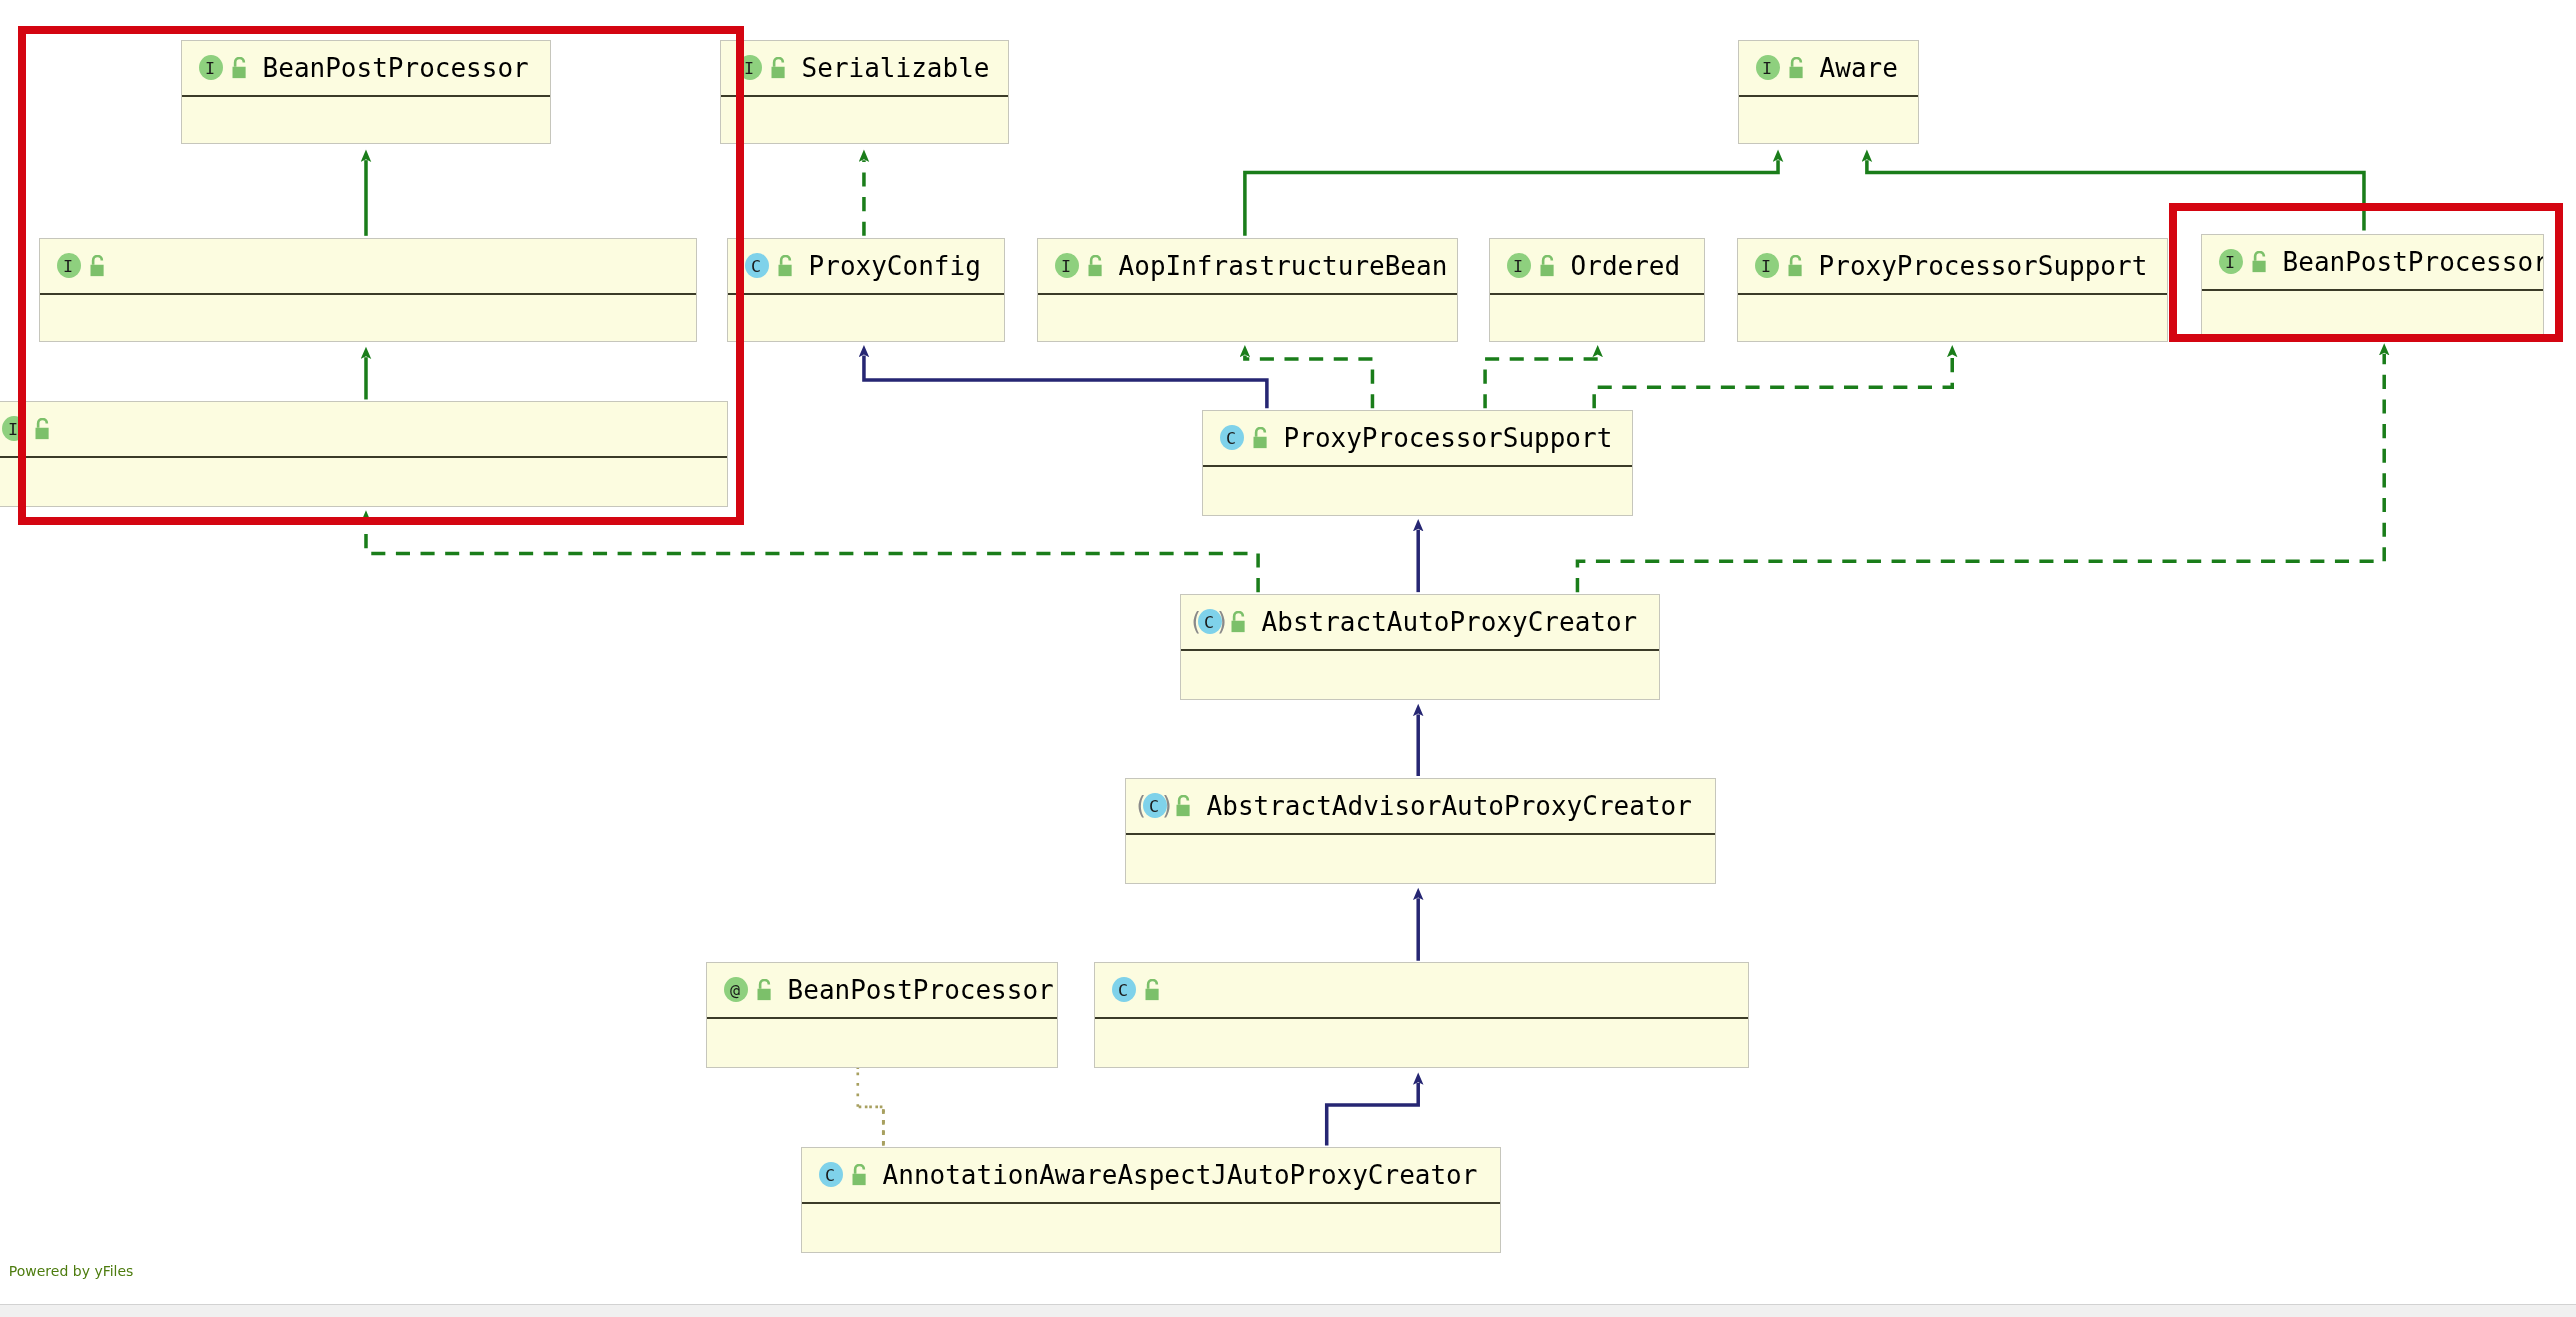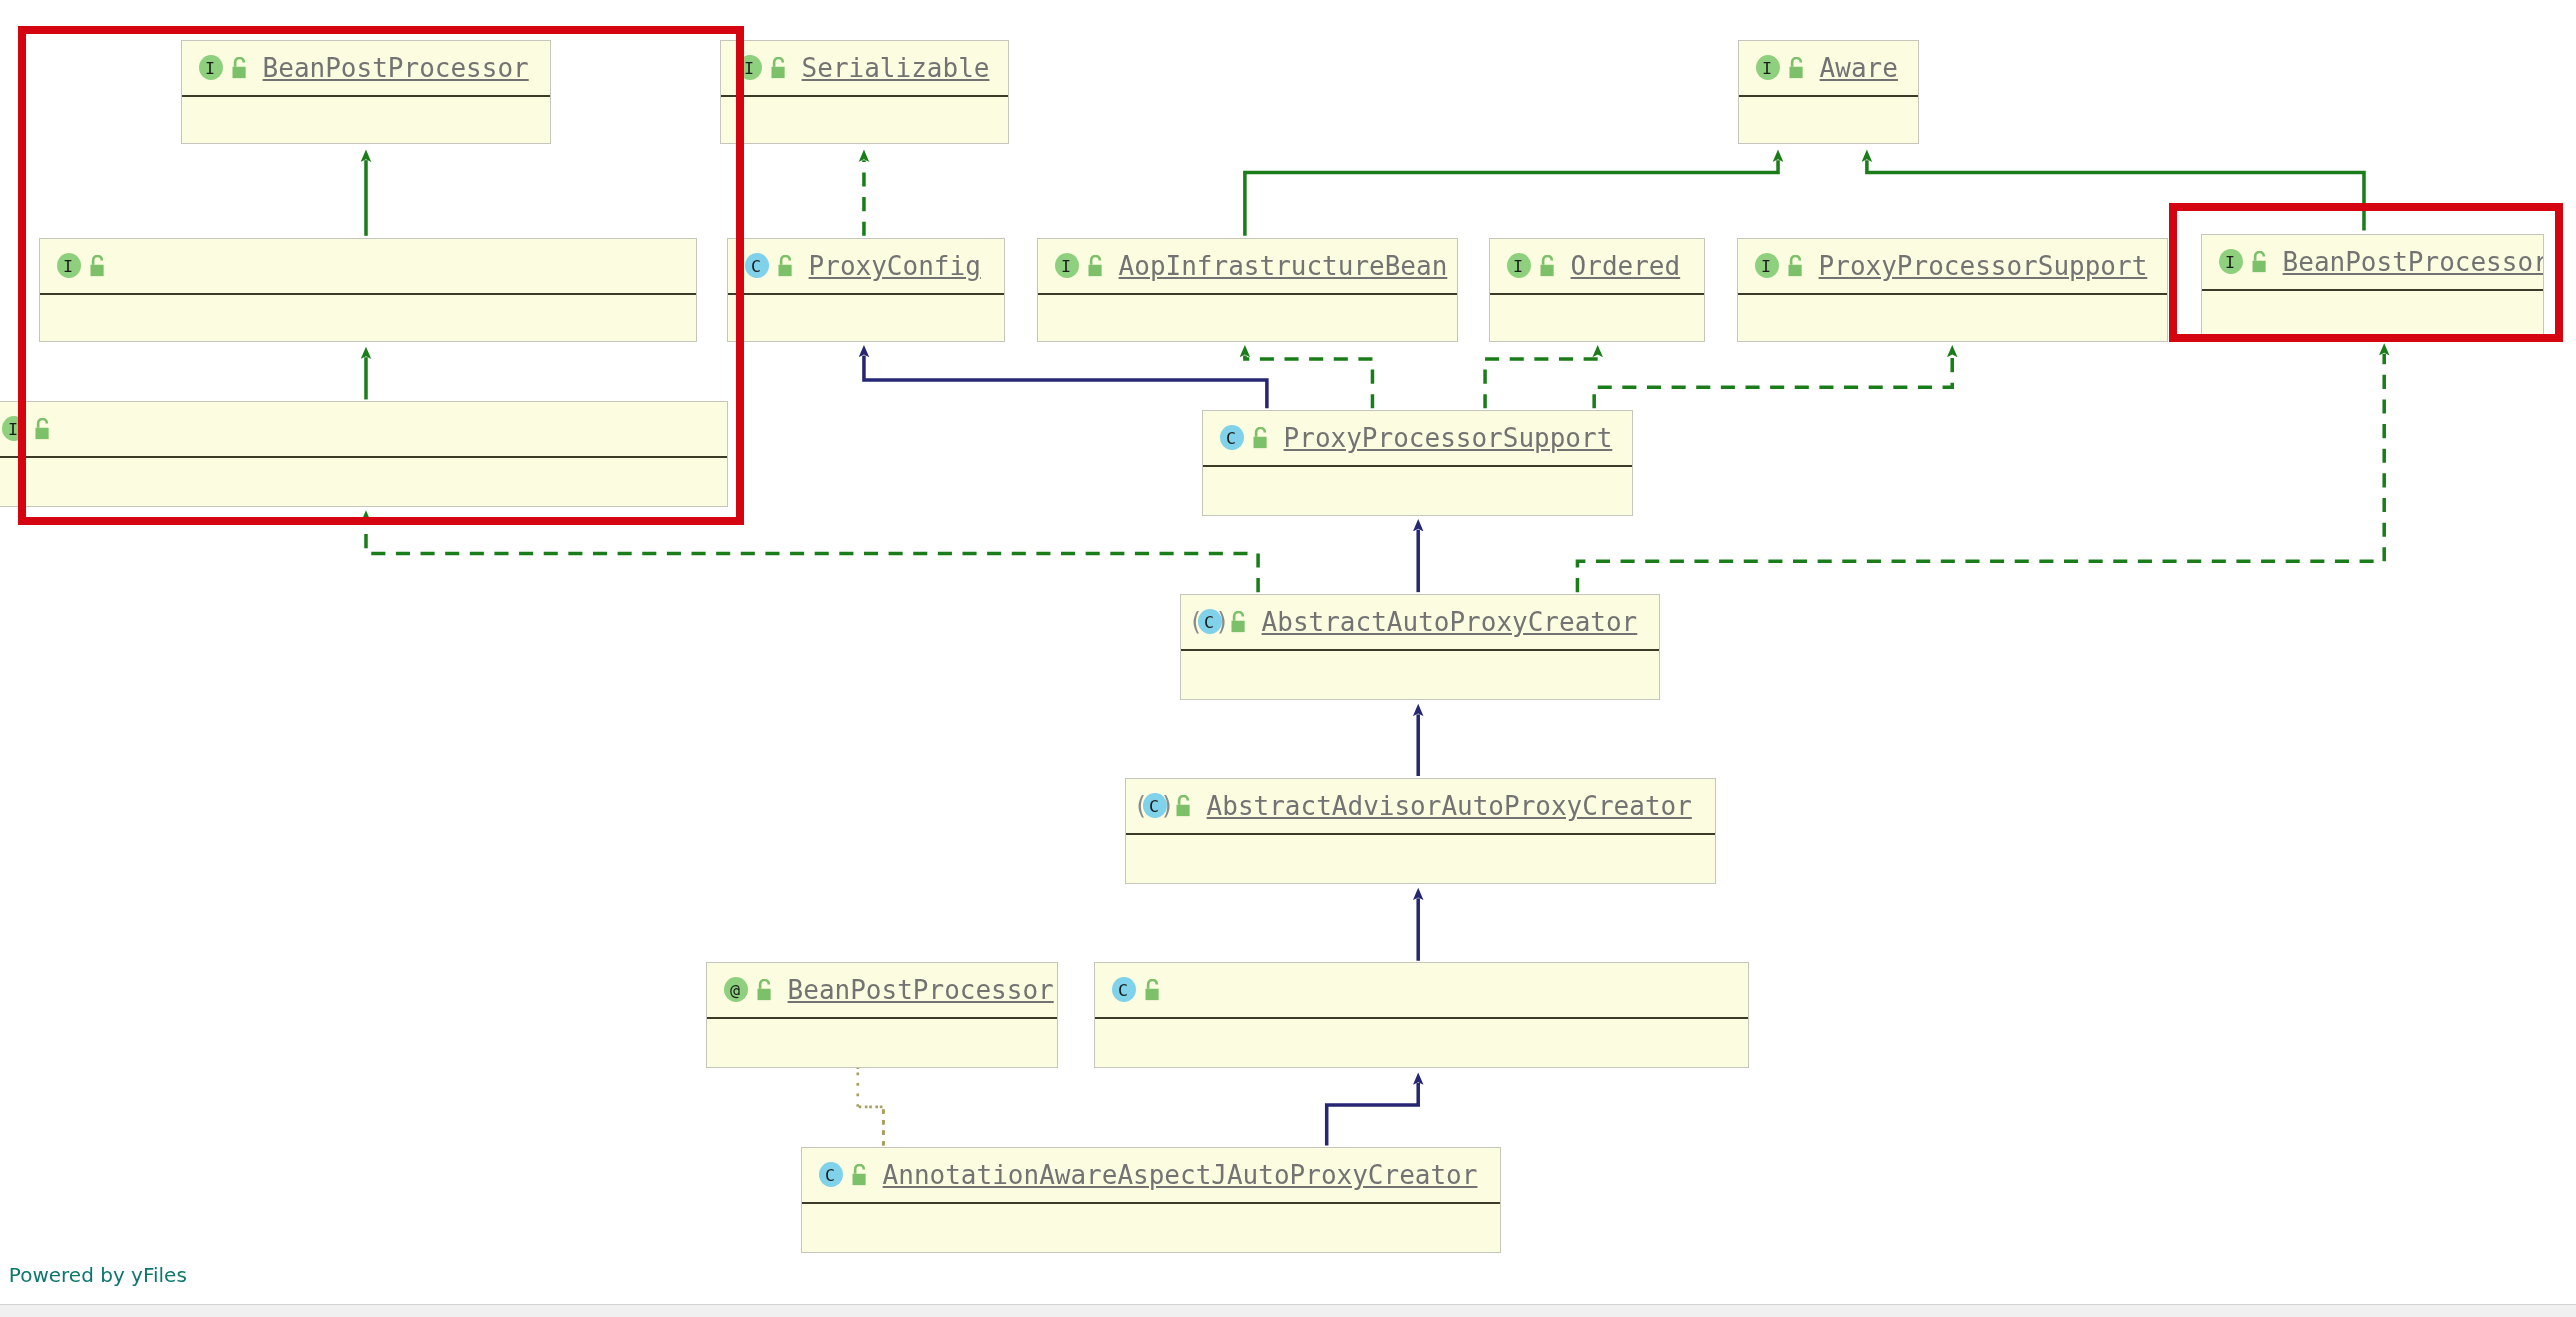--- a/index.html
+++ b/index.html
@@ -56,23 +56,22 @@
     overflow: hidden;
   }
   .uml-body {
     flex: 1 1 auto;
     box-sizing: border-box;
   }
   .uml-name {
     font-family: "DejaVu Sans Mono", monospace;
     font-size: 26px;
     line-height: 1;
-    color: #737373;
+    color: #000000;
     letter-spacing: 0px;
-    text-decoration: underline;
   }
 
   
   .type-glyph {
     position: relative;
     width: 28px;
     height: 28px;
     flex: 0 0 auto;
     margin-right: 5.3px;
     display: flex;
@@ -127,22 +126,22 @@
     border: 8px solid #d40511;
     background: transparent;
   }
 
   
   #watermark {
     position: absolute;
     left: 8.8px;
     top: 1263px;
     font-family: "DejaVu Sans", sans-serif;
-    font-size: 20px;
-    color: #0f766e;
+    font-size: 14px;
+    color: #4d7c0f;
     white-space: nowrap;
   }
   #bottom-bar {
     position: absolute;
     left: 0;
     top: 1304px;
     width: 2576px;
     height: 14px;
     background: #f0f0f0;
     border-top: 1.8px solid #d2d2d2;

